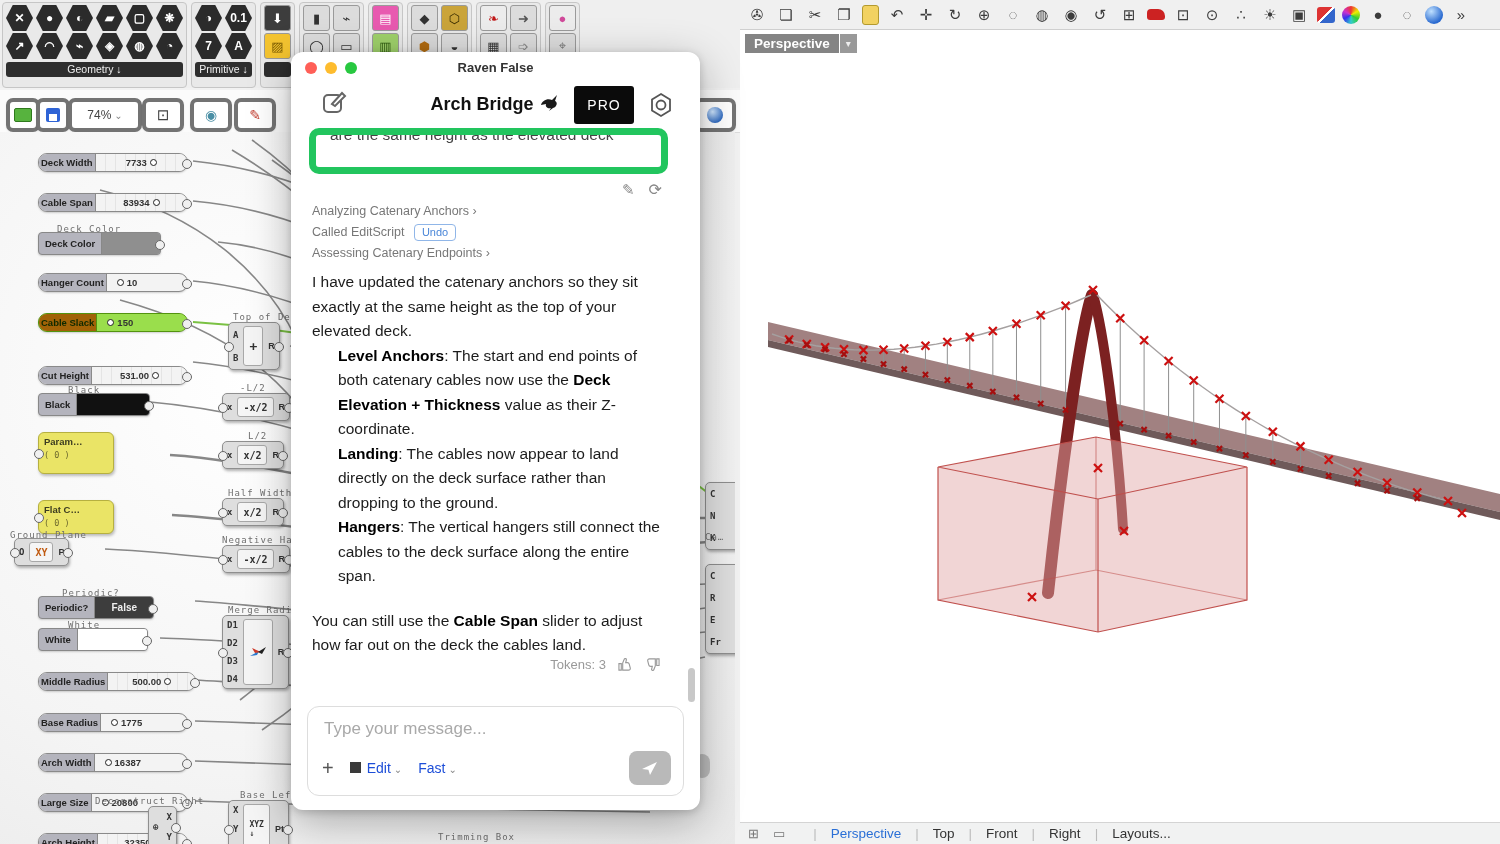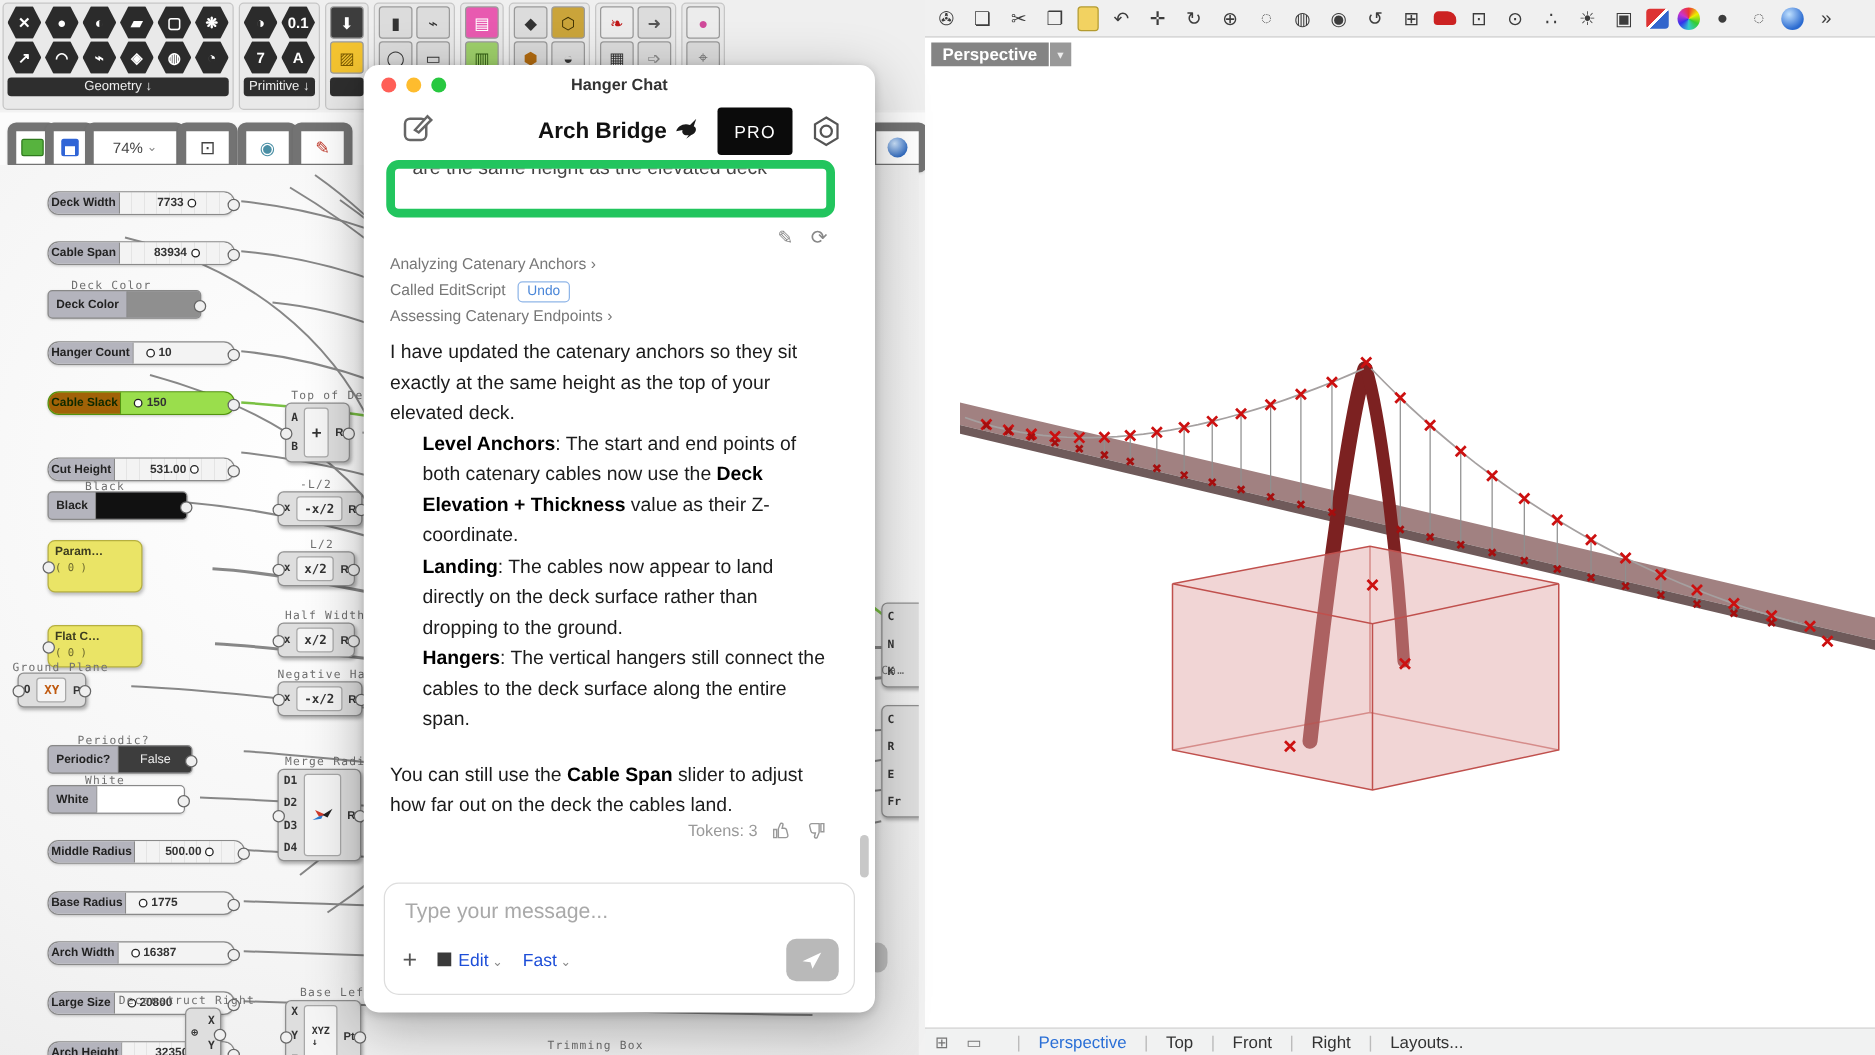--- a/index.html
+++ b/index.html
@@ -15,21 +15,21 @@
   .hex{width:27px;height:26px;background:#2b2b2b;color:#fff;display:flex;align-items:center;justify-content:center;
     font-size:12px;font-weight:bold;clip-path:polygon(25% 0,75% 0,100% 50%,75% 100%,25% 100%,0 50%);}
   .sq{width:25px;height:24px;border:1px solid #9a9a9a;border-radius:3px;background:#dcdcdc;
     display:flex;align-items:center;justify-content:center;font-size:13px;color:#333;}
   .gbar{margin-top:3px;background:#2e2e2e;color:#efefef;border-radius:3px;font-size:10.5px;
     text-align:center;padding:1px 4px;min-height:13px;}
 
   
   #gh-canvasbar{position:absolute;left:0;top:90px;width:740px;height:42px;background:#fbfbfb;
     border-bottom:1px solid #ddd;}
-  .cbtn{position:absolute;top:8px;height:26px;background:#fff;border:7px solid #737373;border-radius:7px;
+  .cbtn{position:absolute;top:8px;height:26px;background:#fff;border:4px solid #737373;border-radius:7px;
     display:flex;align-items:center;justify-content:center;font-size:12px;color:#444;box-shadow:0 1px 2px rgba(0,0,0,.08);text-align:center;}
 
   
   #canvas{position:absolute;left:0;top:132px;width:735px;height:712px;overflow:hidden;
     background:radial-gradient(ellipse at 35% 35%, #ffffff 0%, #f4f4f4 60%, #e9e9e9 100%);}
   #wires{position:absolute;left:0;top:0;}
   .nick{position:absolute;font-family:"DejaVu Sans Mono",monospace;font-size:9px;color:#6f6f6f;
     letter-spacing:1px;white-space:nowrap;}
   .slider{position:absolute;height:17px;display:flex;border:1px solid #8a8a8a;border-radius:9px;
     background:#f3f3f3;box-shadow:0 1px 2px rgba(0,0,0,.18);width:148px;}
@@ -326,21 +326,21 @@
         </span>
       <span class="expr" style="color:#c05a10">XY</span>
       <span class="rp">P</span>
         <span class="nub"></span>
         <span class="nubl"></span>
       </div>
 
     <div class="nick" style="left:62px;top:456px">Periodic?</div>
     <div class="swatch" style="left:38px;top:464px">
       <span class="lbl">Periodic?</span>
-      <span class="well" style="background:#3d3d3d;color:#eee;display:flex;align-items:center;justify-content:center;font-size:10px;font-weight:normal">False</span>
+      <span class="well" style="background:#3d3d3d;color:#eee;display:flex;align-items:center;justify-content:center;font-size:10px;font-weight:bold">False</span>
         <span class="nub"></span>
       </div>
 
     <div class="nick" style="left:68px;top:488px">White</div>
     <div class="swatch" style="left:38px;top:496px;width:108px">
       <span class="lbl">White</span>
       <span class="well" style="background:#fff;flex:1"></span>
         <span class="nub"></span>
       </div>
 
@@ -507,21 +507,21 @@
     <div class="nick" style="left:438px;top:700px">Trimming Box</div>
 
   </div>
 </div>
 
 <div id="chat">
   <div class="titlebar">
     <span class="tl" style="left:14px;background:#ff5f57"></span>
     <span class="tl" style="left:34px;background:#febc2e"></span>
     <span class="tl" style="left:54px;background:#28c840"></span>
-    <div class="t">Hanger Chat</div>
+    <div class="t">Raven False</div>
   </div>
   <div class="hdr">
     <span class="compose">
       <svg width="26" height="26" viewBox="0 0 26 26" fill="none" stroke="#666" stroke-width="2">
         <rect x="3" y="5" width="17" height="17" rx="4"></rect>
           <path d="M11 14 L21 3 L24 6 L14 16 Z" fill="#fff"></path>
         </svg></span>
     <div class="chat-title">
       <span>Arch Bridge</span>
       <svg width="22" height="18" viewBox="0 0 22 18" style="vertical-align:-2px">

